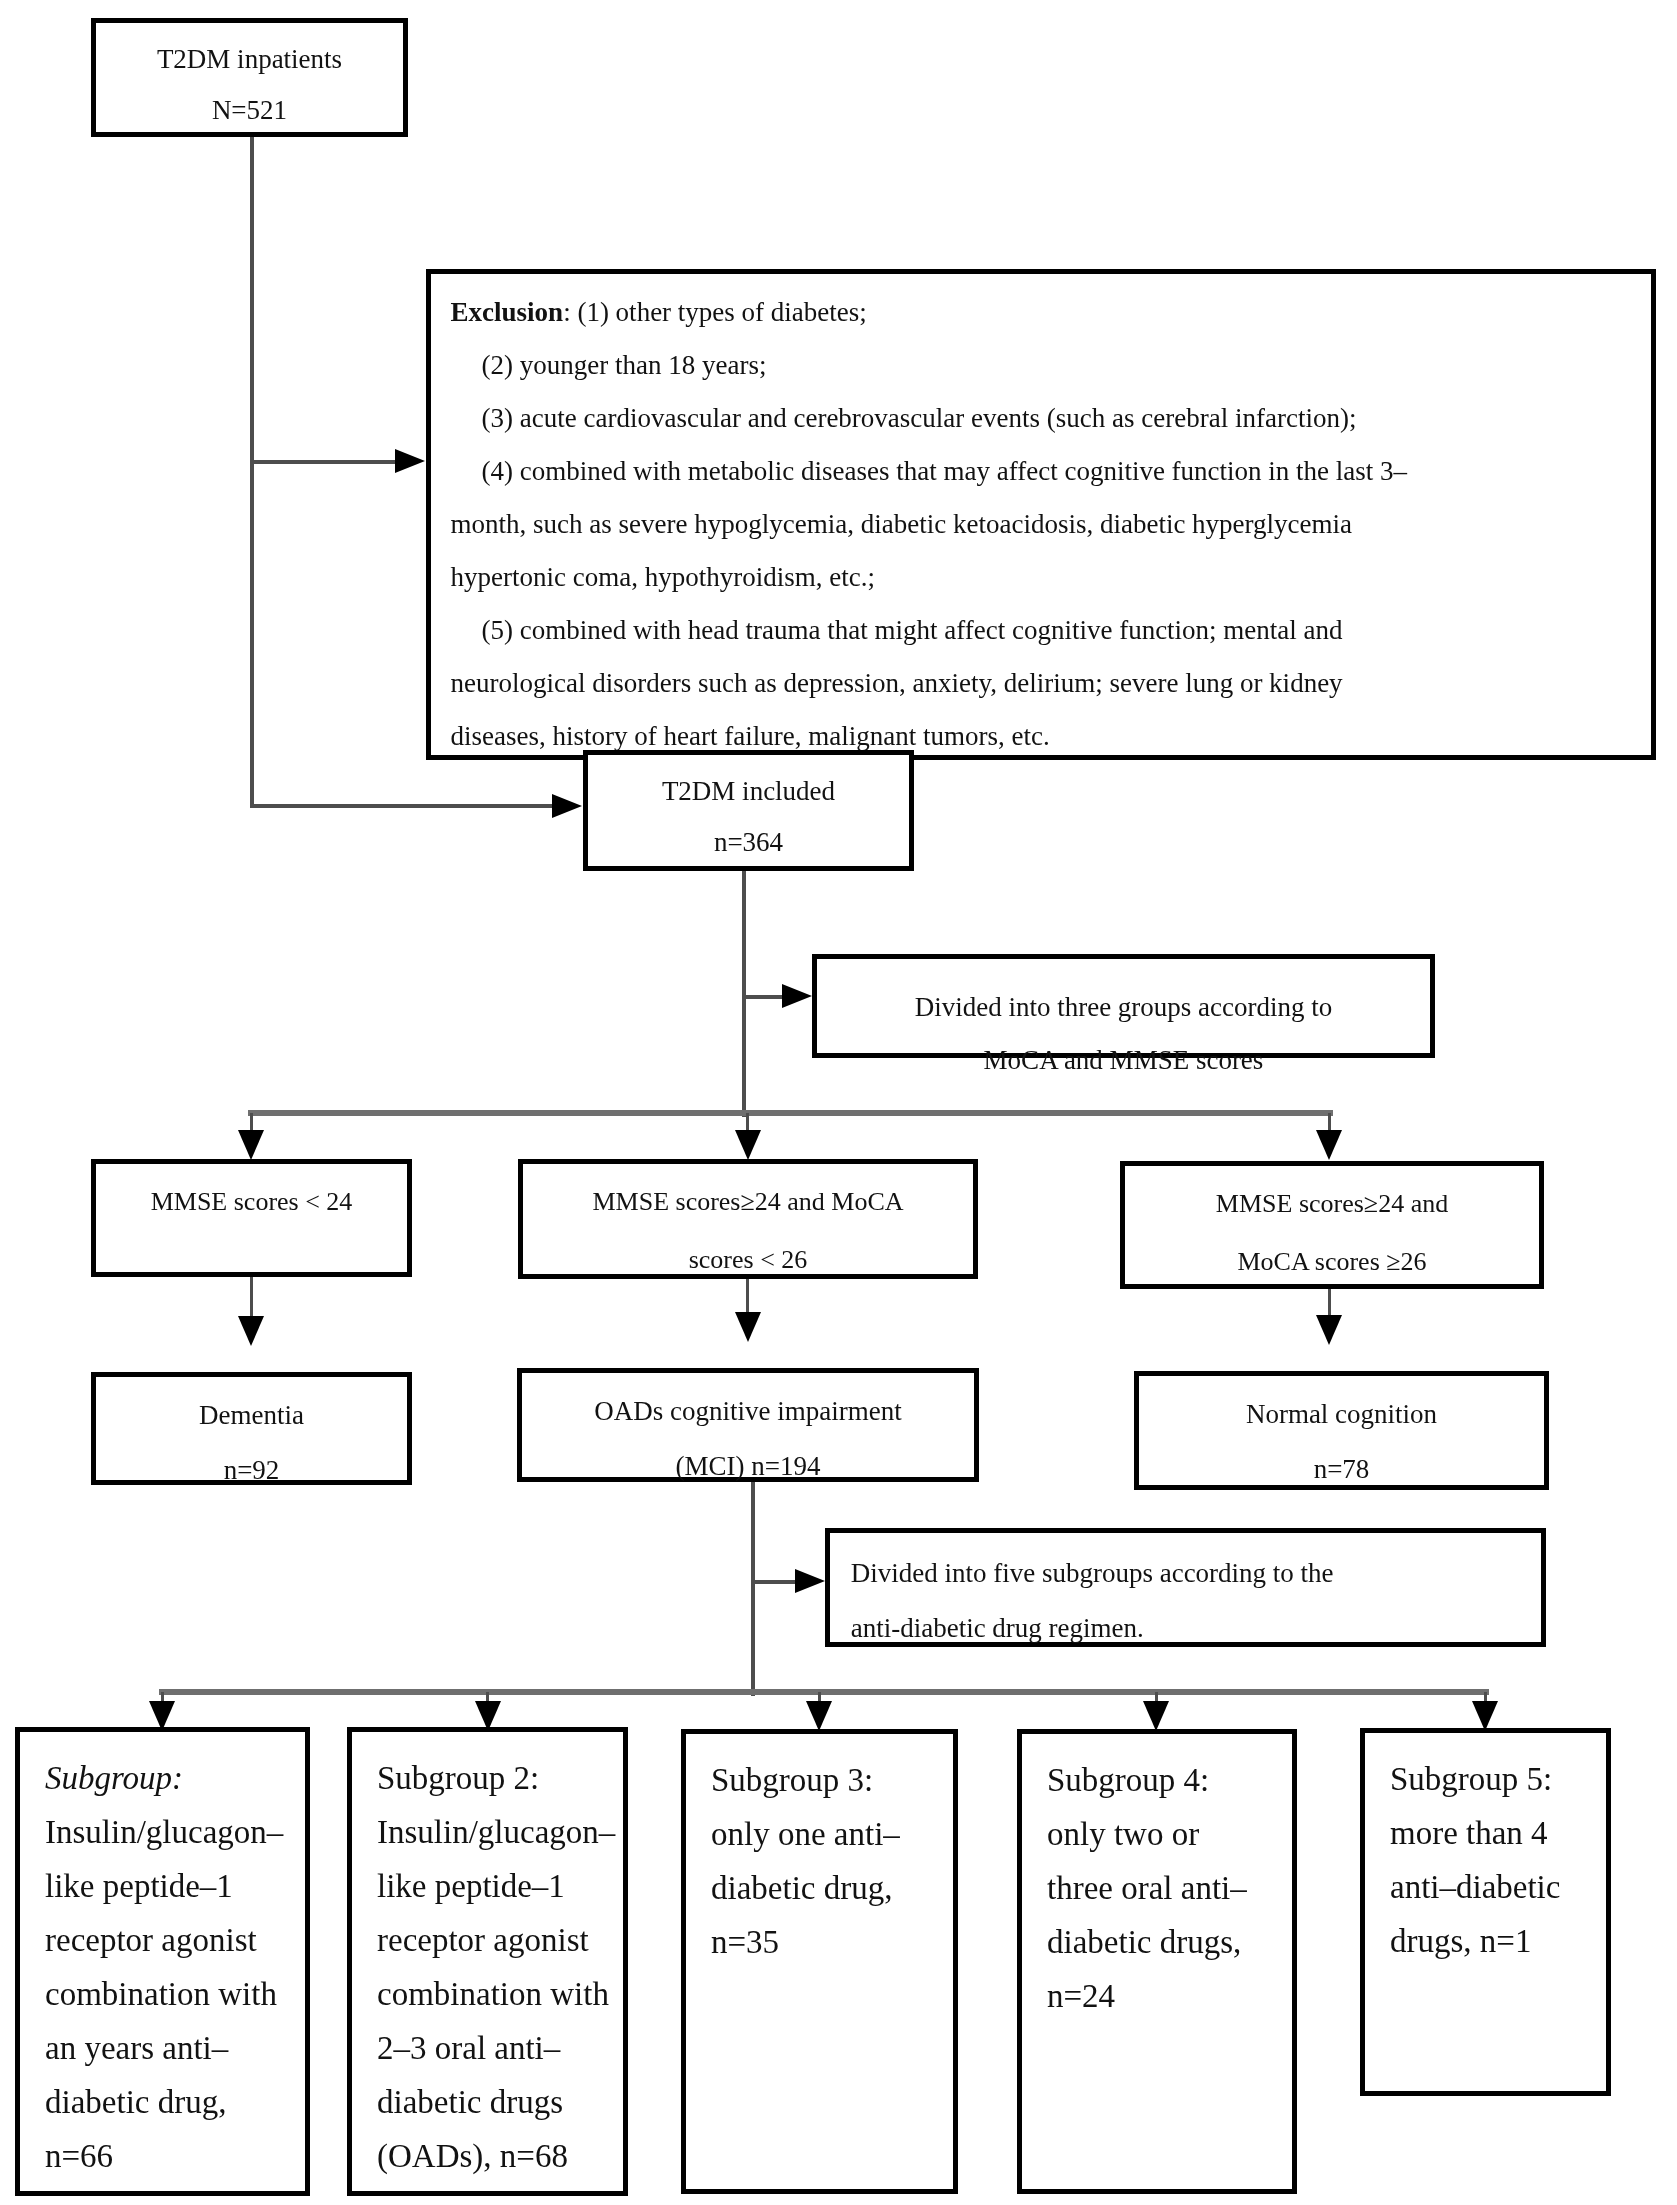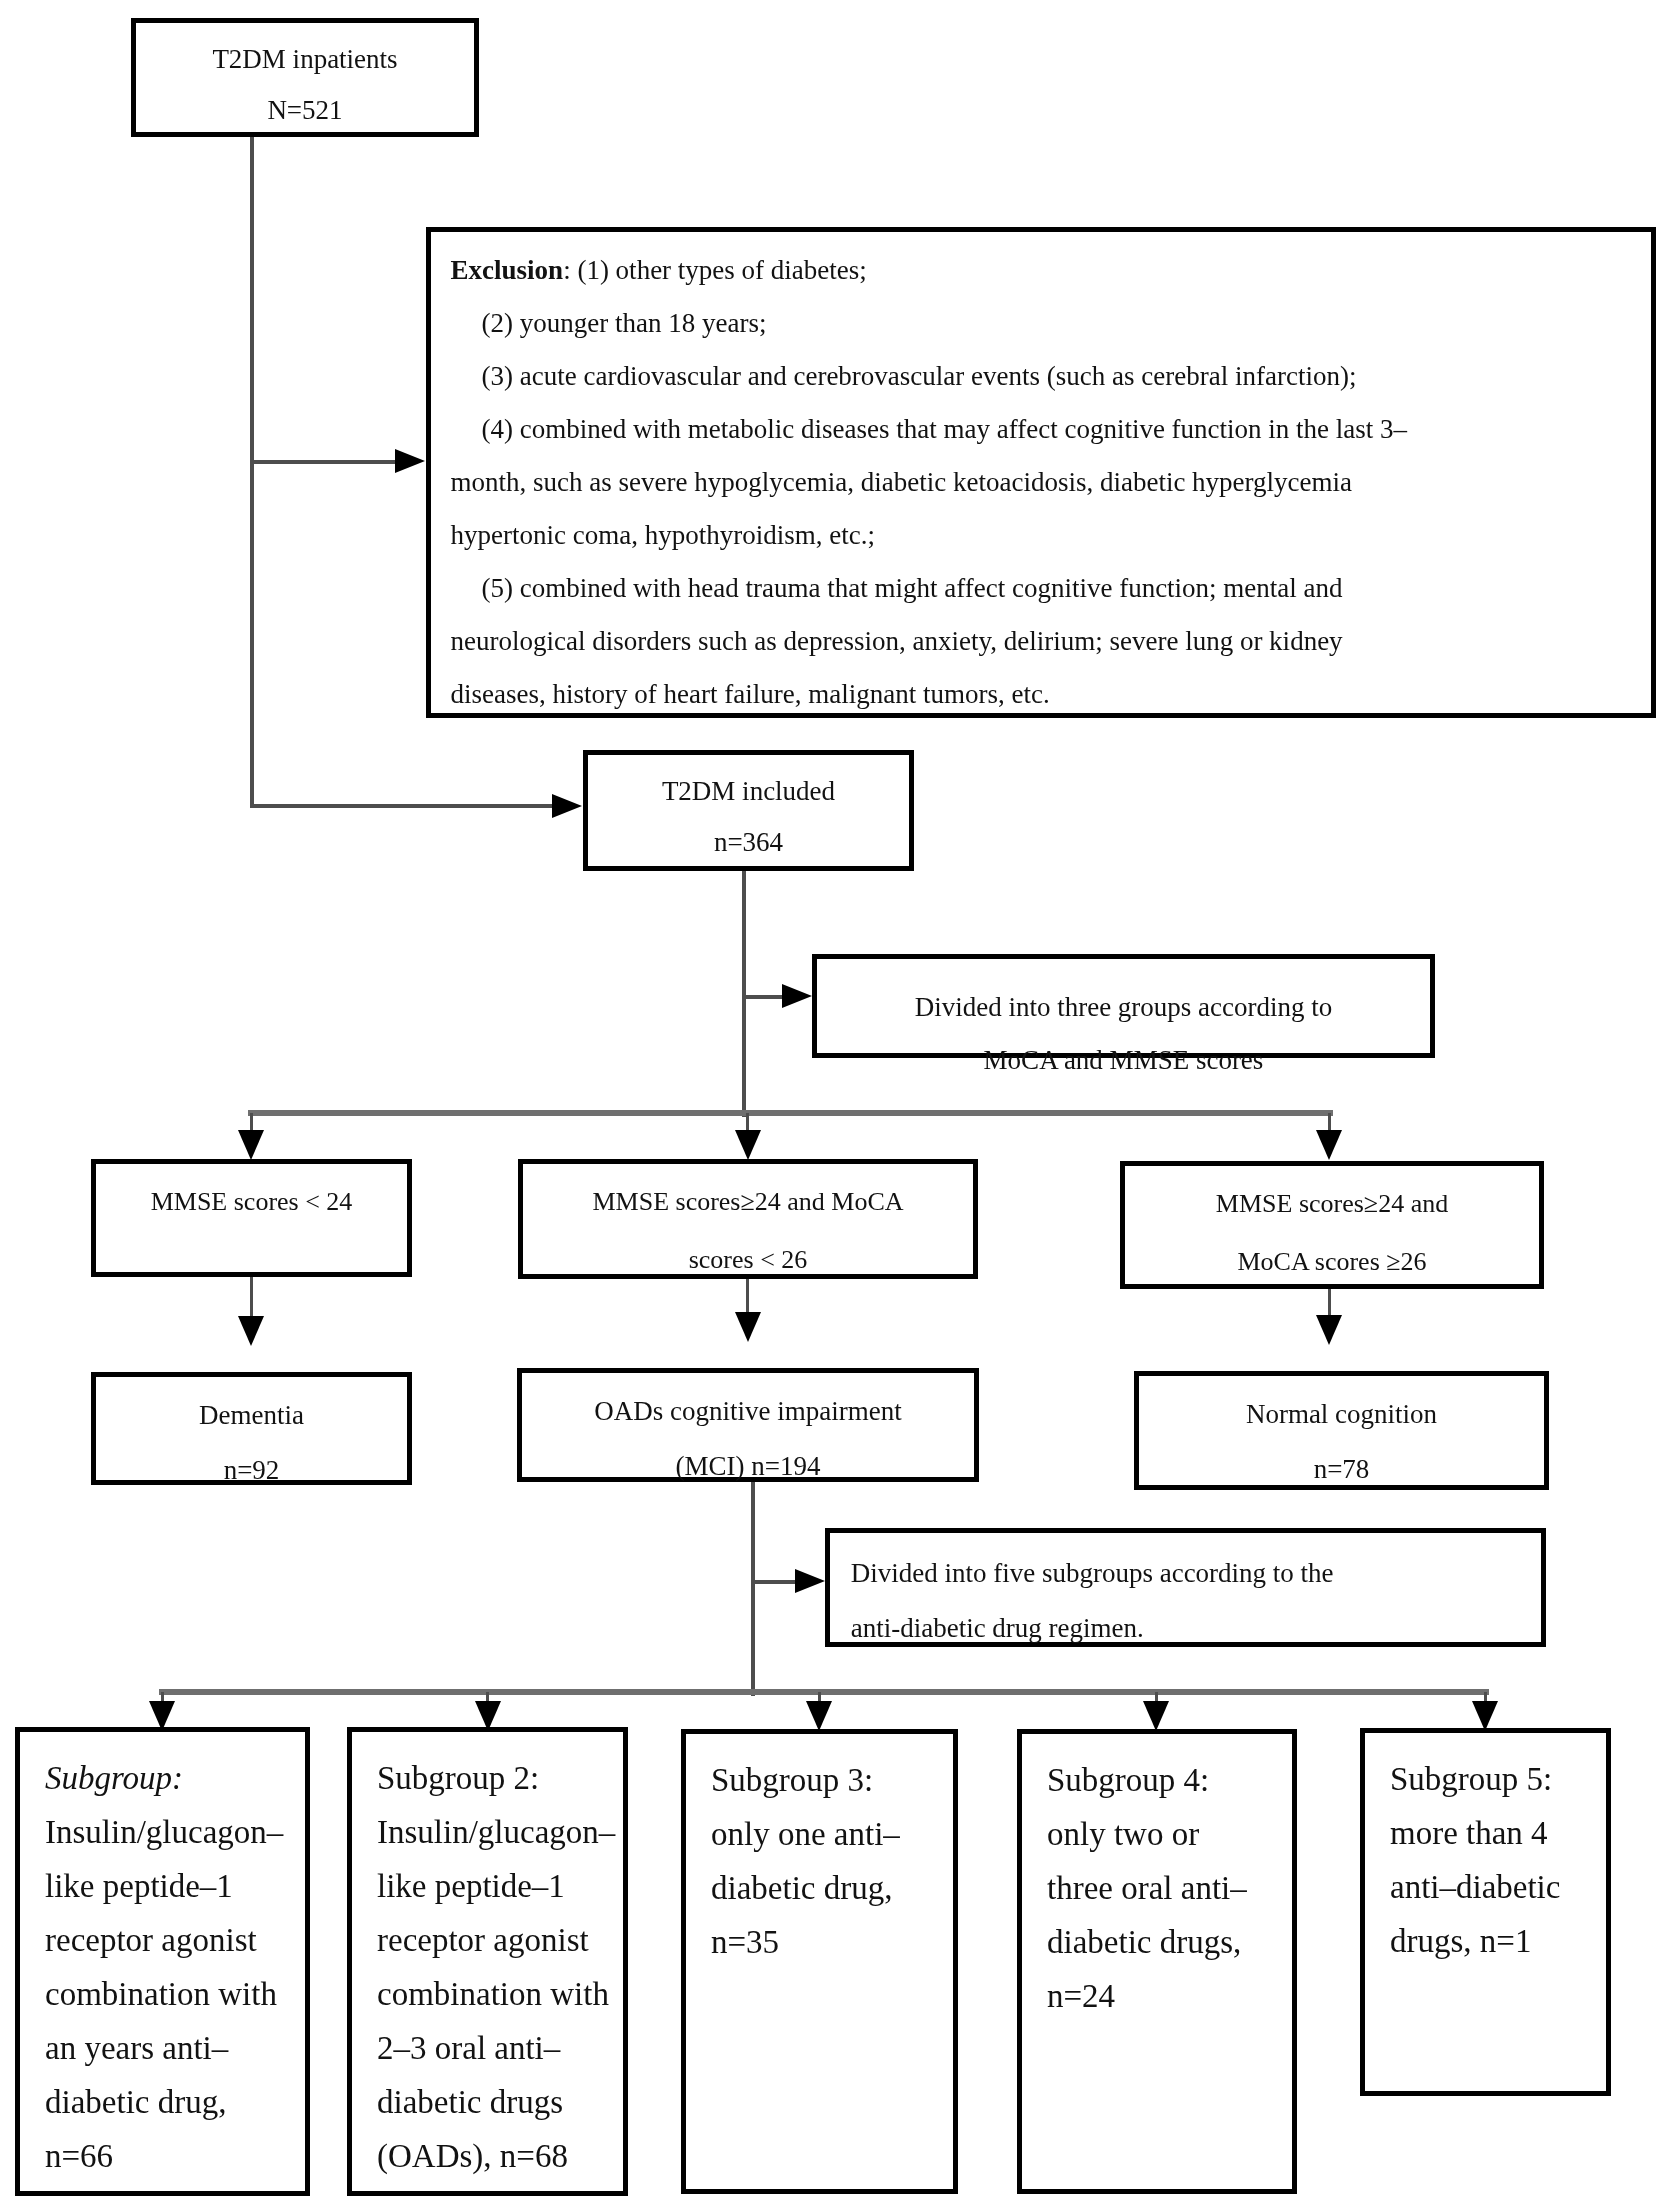--- a/index.html
+++ b/index.html
@@ -12,21 +12,21 @@
   .hline,.vline{position:absolute;background:#4d4d4d;}
   .branch{position:absolute;background:#6f6f6f;}
   .ah-down{position:absolute;width:0;height:0;
            border-left:13.4px solid transparent;border-right:13.4px solid transparent;
            border-top:30px solid #000;}
   .ah-right{position:absolute;width:0;height:0;
             border-top:12.4px solid transparent;border-bottom:12.4px solid transparent;
             border-left:30px solid #000;}
   
   .t-main{font-size:27px;line-height:51px;padding-top:11.4px;}
-  .t-excl{font-size:27px;line-height:53px;padding:12.4px 19.6px 0 19.6px;}
+  .t-excl{font-size:27px;line-height:53px;padding:12.4px 19.6px 0 19.6px;margin-top:42px;}
   .t-crit{font-size:26px;line-height:58px;padding-top:9.3px;}
   .t-out{font-size:27px;line-height:55px;padding-top:11.4px;margin-top:24px;}
   .t-div{font-size:27px;line-height:53px;padding-top:22px;}
   .t-div5{font-size:27px;line-height:55px;padding:13.4px 15.5px 0 20.7px;}
   .t-sub{font-size:33px;line-height:54px;padding:18.6px 10.3px 0 25px;}
 </style>
 </head>
 <body>
 
 <div class="canvas">
@@ -71,21 +71,21 @@
   <div class="ah-down" style="left:149px;top:1701px;"></div>
   <div class="vline" style="left:486px;top:1692px;width:3.1px;height:15.5px;"></div>
   <div class="ah-down" style="left:475px;top:1701px;"></div>
   <div class="vline" style="left:818px;top:1692px;width:3.1px;height:15.5px;"></div>
   <div class="ah-down" style="left:806px;top:1701px;"></div>
   <div class="vline" style="left:1155px;top:1692px;width:3.1px;height:15.5px;"></div>
   <div class="ah-down" style="left:1143px;top:1701px;"></div>
   <div class="vline" style="left:1484px;top:1692px;width:3.1px;height:15.5px;"></div>
   <div class="ah-down" style="left:1472px;top:1701px;"></div>
 
-  <div class="box center t-main" style="left:91px;top:18px;width:348px;height:119px;margin-left:40px;">
+  <div class="box center t-main" style="left:91px;top:18px;width:317px;height:119px;">
     <div class="ln">T2DM inpatients</div>
     <div class="ln">N=521</div>
   </div>
 
   <div class="box t-excl" style="left:426px;top:227px;width:1230px;height:491px;">
     <div class="ln"><b>Exclusion</b><span>: (1) other types of diabetes;</span></div>
     <div class="ln indent">(2) younger than 18 years;</div>
     <div class="ln indent">(3) acute cardiovascular and cerebrovascular events (such as cerebral infarction);</div>
     <div class="ln indent">(4) combined with metabolic diseases that may affect cognitive function in the last 3–</div>
     <div class="ln">month, such as severe hypoglycemia, diabetic ketoacidosis, diabetic hyperglycemia</div>

